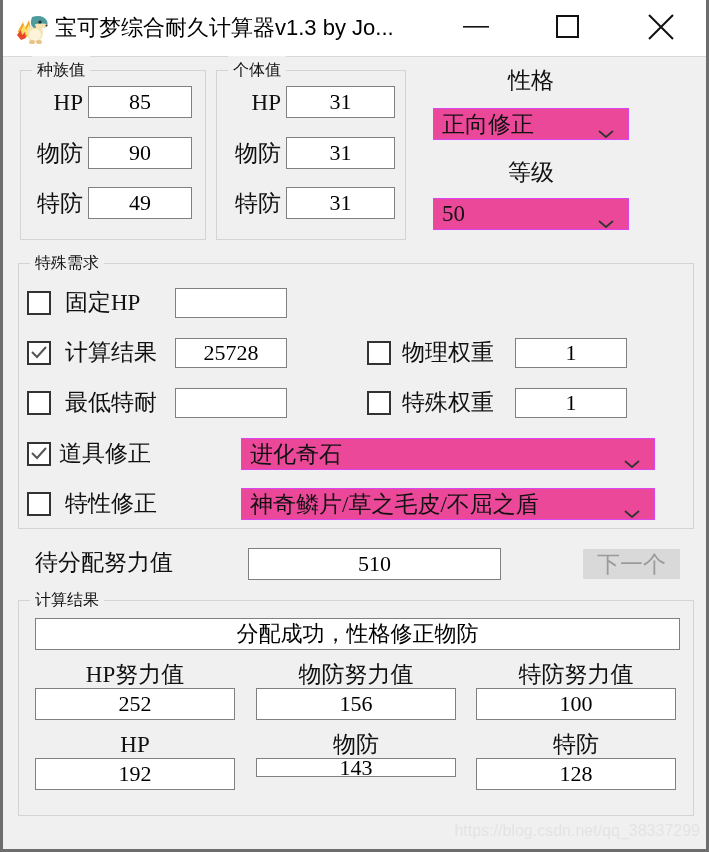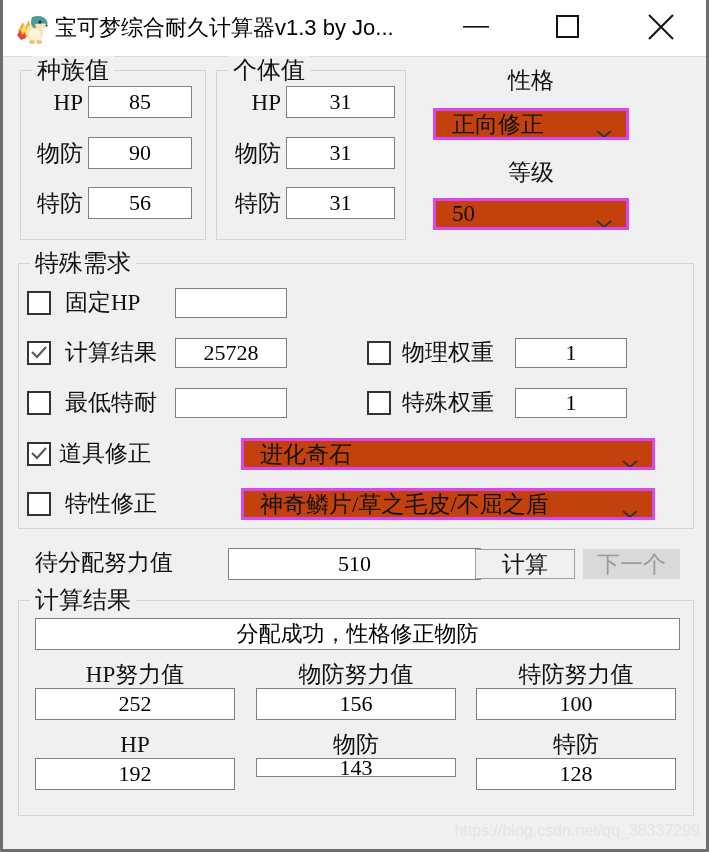--- a/index.html
+++ b/index.html
@@ -63,21 +63,21 @@
     position: absolute;
     border: 1px solid #d4d4d4;
     box-sizing: border-box;
   }
   .grouptitle {
     position: absolute;
     top: -15px;
     left: 11px;
     background: #f0f0f0;
     padding: 0 5px;
-    font-size: 24px;
+    font-size: 16px;
     color: #111;
     line-height: 28px;
     white-space: nowrap;
   }
 
   
   .lbl {
     position: absolute;
     font-size: 23px;
     color: #111;
@@ -93,28 +93,28 @@
     color: #000;
     text-align: center;
     font-family: "Liberation Serif", serif;
     display: flex;
     align-items: center;
     justify-content: center;
     overflow: hidden;
   }
   .combo {
     position: absolute;
-    background: #c2410c;
-    border: 3px solid #d946ef;
+    background: #ec4899;
+    border: 1px solid #d946ef;
     box-sizing: border-box;
     font-size: 23px;
     color: #111;
     display: flex;
     align-items: center;
-    padding-left: 16px;
+    padding-left: 8px;
     overflow: hidden;
     white-space: nowrap;
   }
   .combo .arrow {
     position: absolute;
     right: 14px;
     top: 50%;
     transform: translateY(-50%);
     width: 16px; height: 10px;
   }
@@ -202,21 +202,21 @@
   </div>
 
   <div class="groupbox" style="left:17px; top:70px; width:186px; height:170px;">
     <div class="grouptitle">种族值</div>
   </div>
   <div class="lbl" style="left:34px; top:90px; width:46px; text-align:right;">HP</div>
   <div class="txtbox" style="left:85px; top:86px; width:104px; height:32px;">85</div>
   <div class="lbl" style="left:27px; top:141px; width:53px; text-align:right;">物防</div>
   <div class="txtbox" style="left:85px; top:137px; width:104px; height:32px;">90</div>
   <div class="lbl" style="left:27px; top:191px; width:53px; text-align:right;">特防</div>
-  <div class="txtbox" style="left:85px; top:187px; width:104px; height:32px;">56</div>
+  <div class="txtbox" style="left:85px; top:187px; width:104px; height:32px;">49</div>
 
   <div class="groupbox" style="left:213px; top:70px; width:190px; height:170px;">
     <div class="grouptitle">个体值</div>
   </div>
   <div class="lbl" style="left:232px; top:90px; width:46px; text-align:right;">HP</div>
   <div class="txtbox" style="left:283px; top:86px; width:109px; height:32px;">31</div>
   <div class="lbl" style="left:225px; top:141px; width:53px; text-align:right;">物防</div>
   <div class="txtbox" style="left:283px; top:137px; width:109px; height:32px;">31</div>
   <div class="lbl" style="left:225px; top:191px; width:53px; text-align:right;">特防</div>
   <div class="txtbox" style="left:283px; top:187px; width:109px; height:32px;">31</div>
@@ -289,22 +289,21 @@
   <div class="combo" style="left:238px; top:488px; width:414px; height:32px;">
     <span>神奇鳞片/草之毛皮/不屈之盾</span>
     <span class="arrow">
       <svg width="16" height="10" viewBox="0 0 16 10">
           <path d="M1 2 L8 8 L15 2" stroke="#333" stroke-width="1.8" fill="none"></path>
         </svg>
     </span>
   </div>
 
   <div class="lbl" style="left:32px; top:550px;">待分配努力值</div>
-  <div class="txtbox" style="left:225px; top:548px; width:253px; height:32px;text-align:right;">510</div>
-  <div class="btn enabled" style="left:472px; top:549px; width:100px; height:30px;">计算</div>
+  <div class="txtbox" style="left:245px; top:548px; width:253px; height:32px;text-align:right;">510</div>
   <div class="btn disabled" style="left:580px; top:549px; width:97px; height:30px;">下一个</div>
 
   <div class="groupbox" style="left:15px; top:600px; width:676px; height:216px;">
     <div class="grouptitle">计算结果</div>
   </div>
 
   <div class="txtbox" style="left:32px; top:618px; width:645px; height:32px;">分配成功，性格修正物防</div>
 
   <div class="lbl" style="left:32px; top:662px; width:200px; text-align:center;">HP努力值</div>
   <div class="txtbox" style="left:32px; top:688px; width:200px; height:32px;">252</div>

